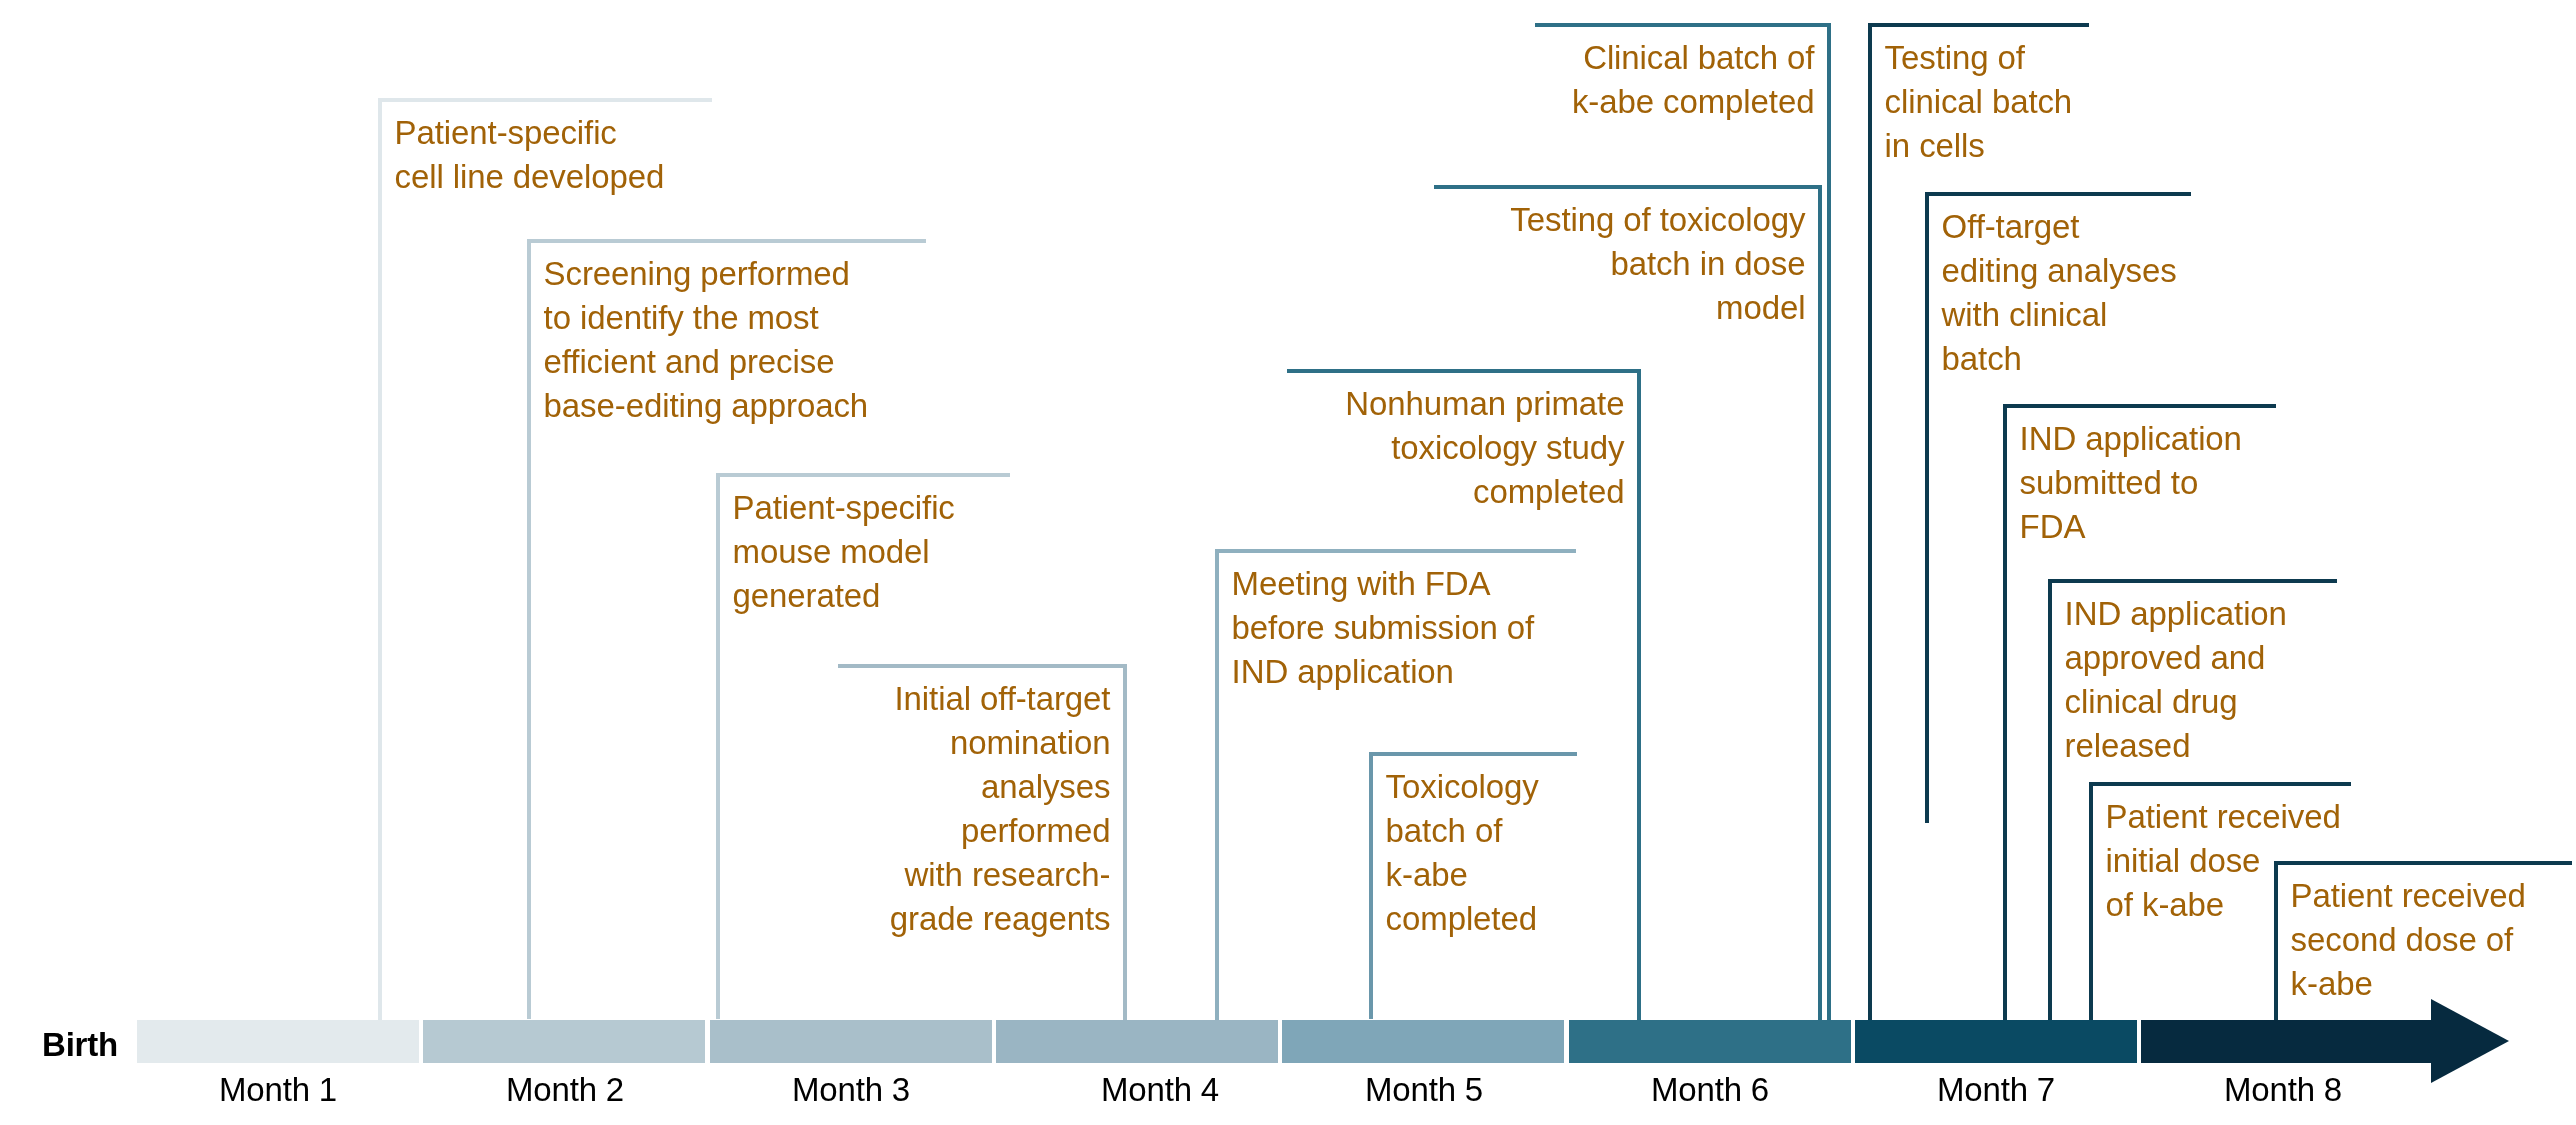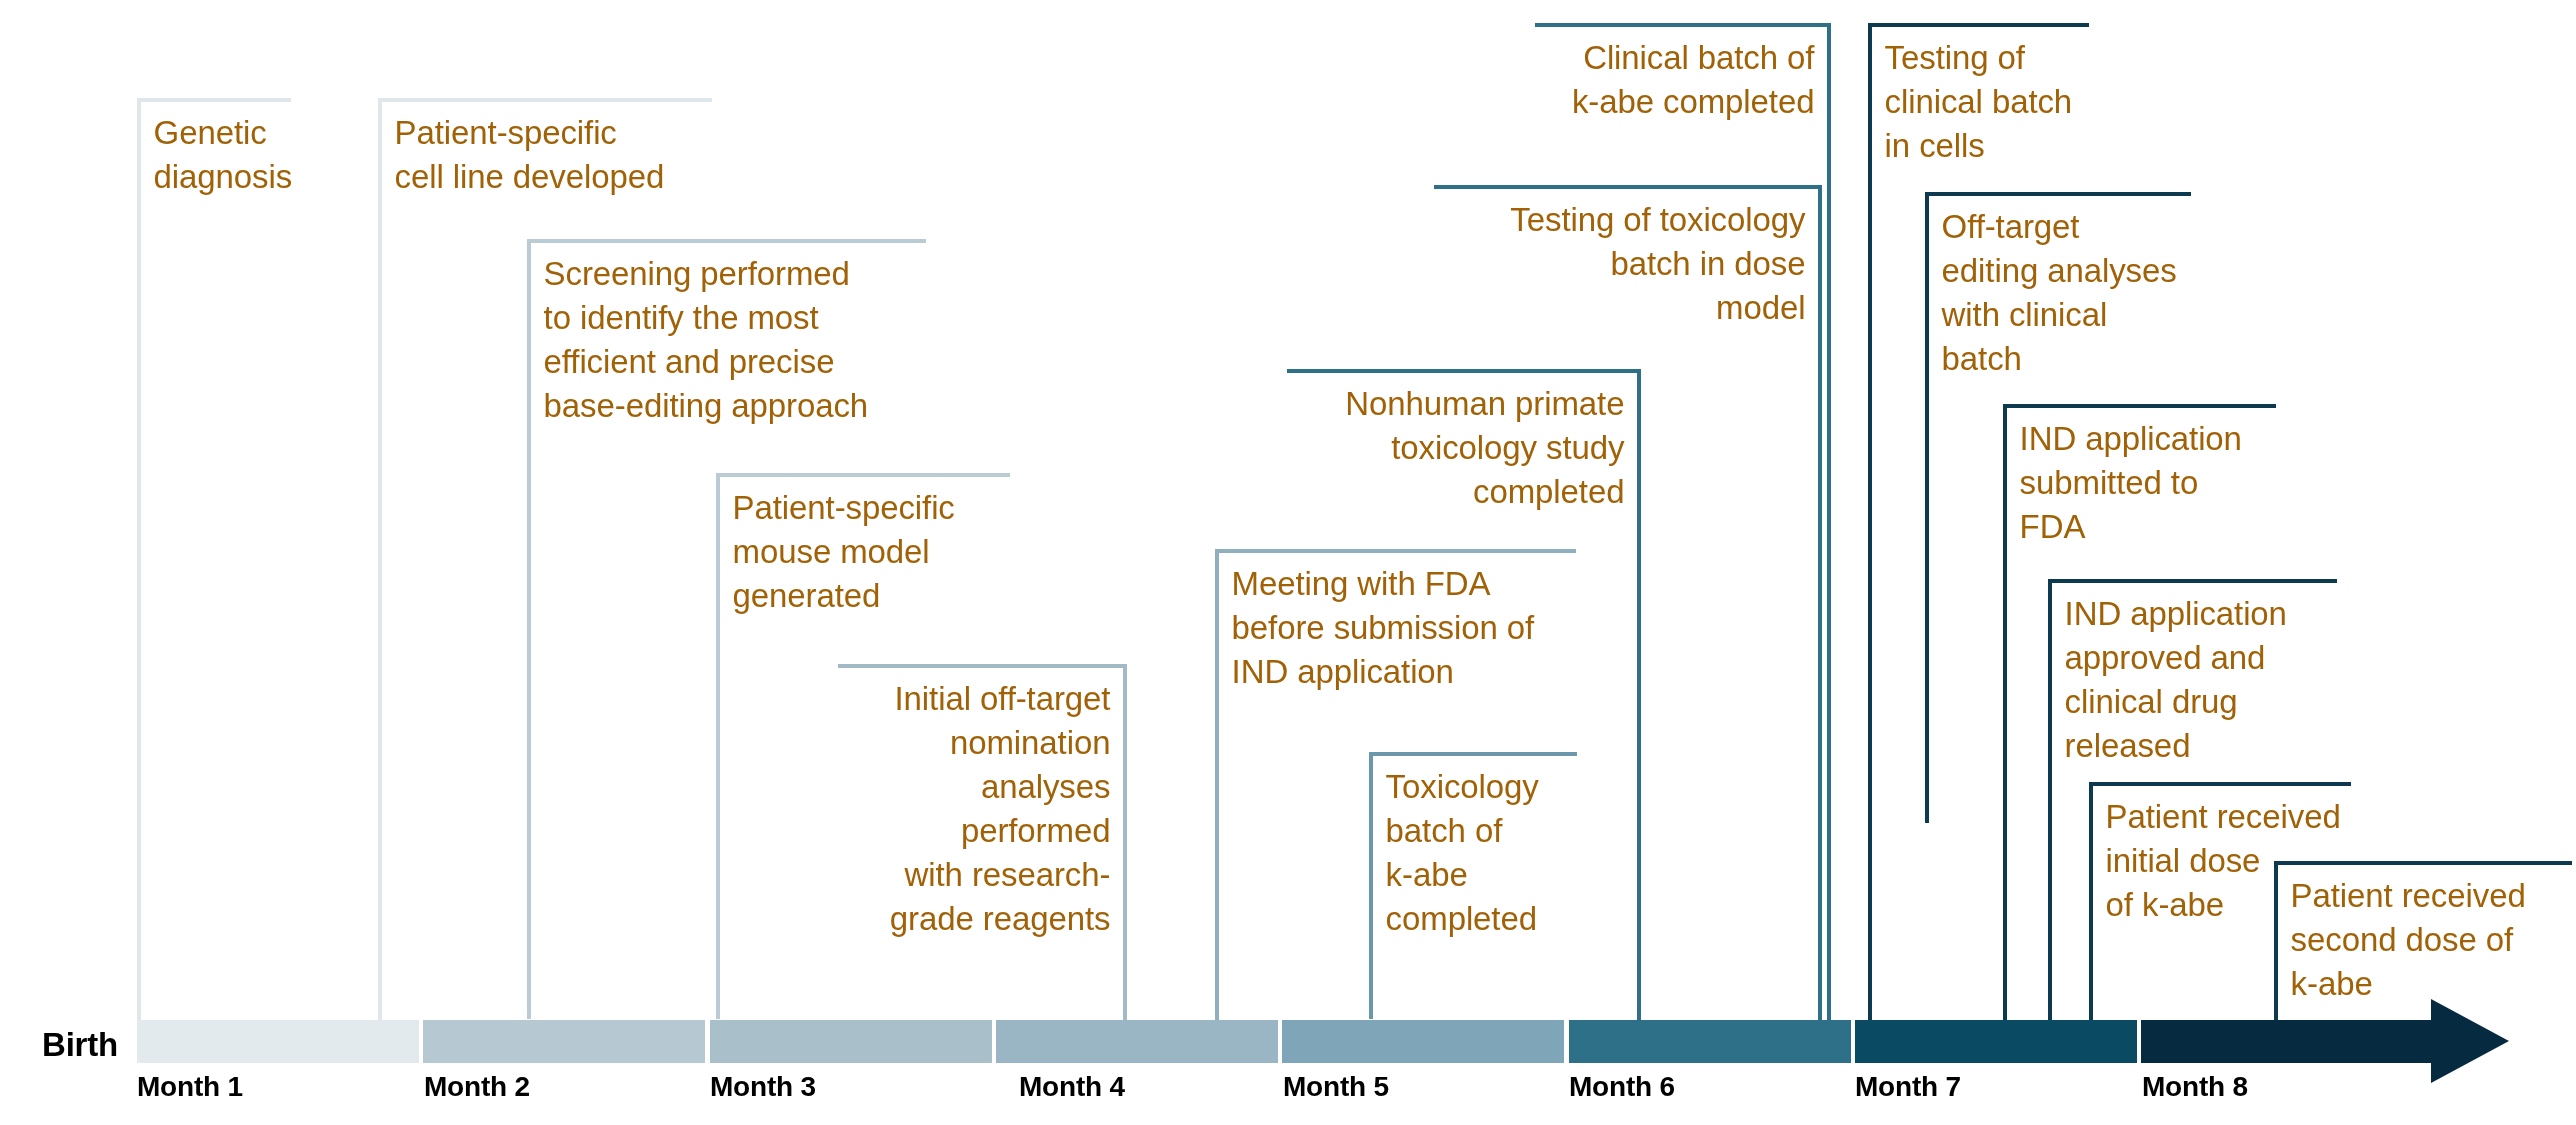--- a/index.html
+++ b/index.html
@@ -81,35 +81,32 @@
     left: 42px;
     top: 1026px;
     font-size: 33px;
     font-weight: bold;
     color: #000000;
     letter-spacing: -0.2px;
   }
   .month-label {
     position: absolute;
     top: 1071px;
-    font-size: 28px;
-    font-weight: bold;
+    font-size: 33px;
+    font-weight: normal;
     color: #000000;
+    text-align: center;
     letter-spacing: -0.2px;
   }
 </style>
 </head>
 <body>
 
 <div id="canvas">
 
-  <div class="event left" style="left:137px; top:98px; width:154px; height:922px; border-left-width:4.5px; border-top-width:4.5px; border-color:#dfe7eb;">
-    <div class="etext" style="width:226px;">Genetic
-diagnosis</div>
-  </div>
 
   <div class="event left" style="left:378px; top:98px; width:334px; height:922px; border-left-width:4.5px; border-top-width:4.5px; border-color:#dfe7eb;">
     <div class="etext" style="width:325px;">Patient-specific
 cell line developed</div>
   </div>
 
   <div class="event left" style="left:527px; top:239px; width:399px; height:780px; border-left-width:4.5px; border-top-width:4.5px; border-color:#b9cbd4;">
     <div class="etext" style="width:379px;">Screening performed
 to identify the most
 efficient and precise

